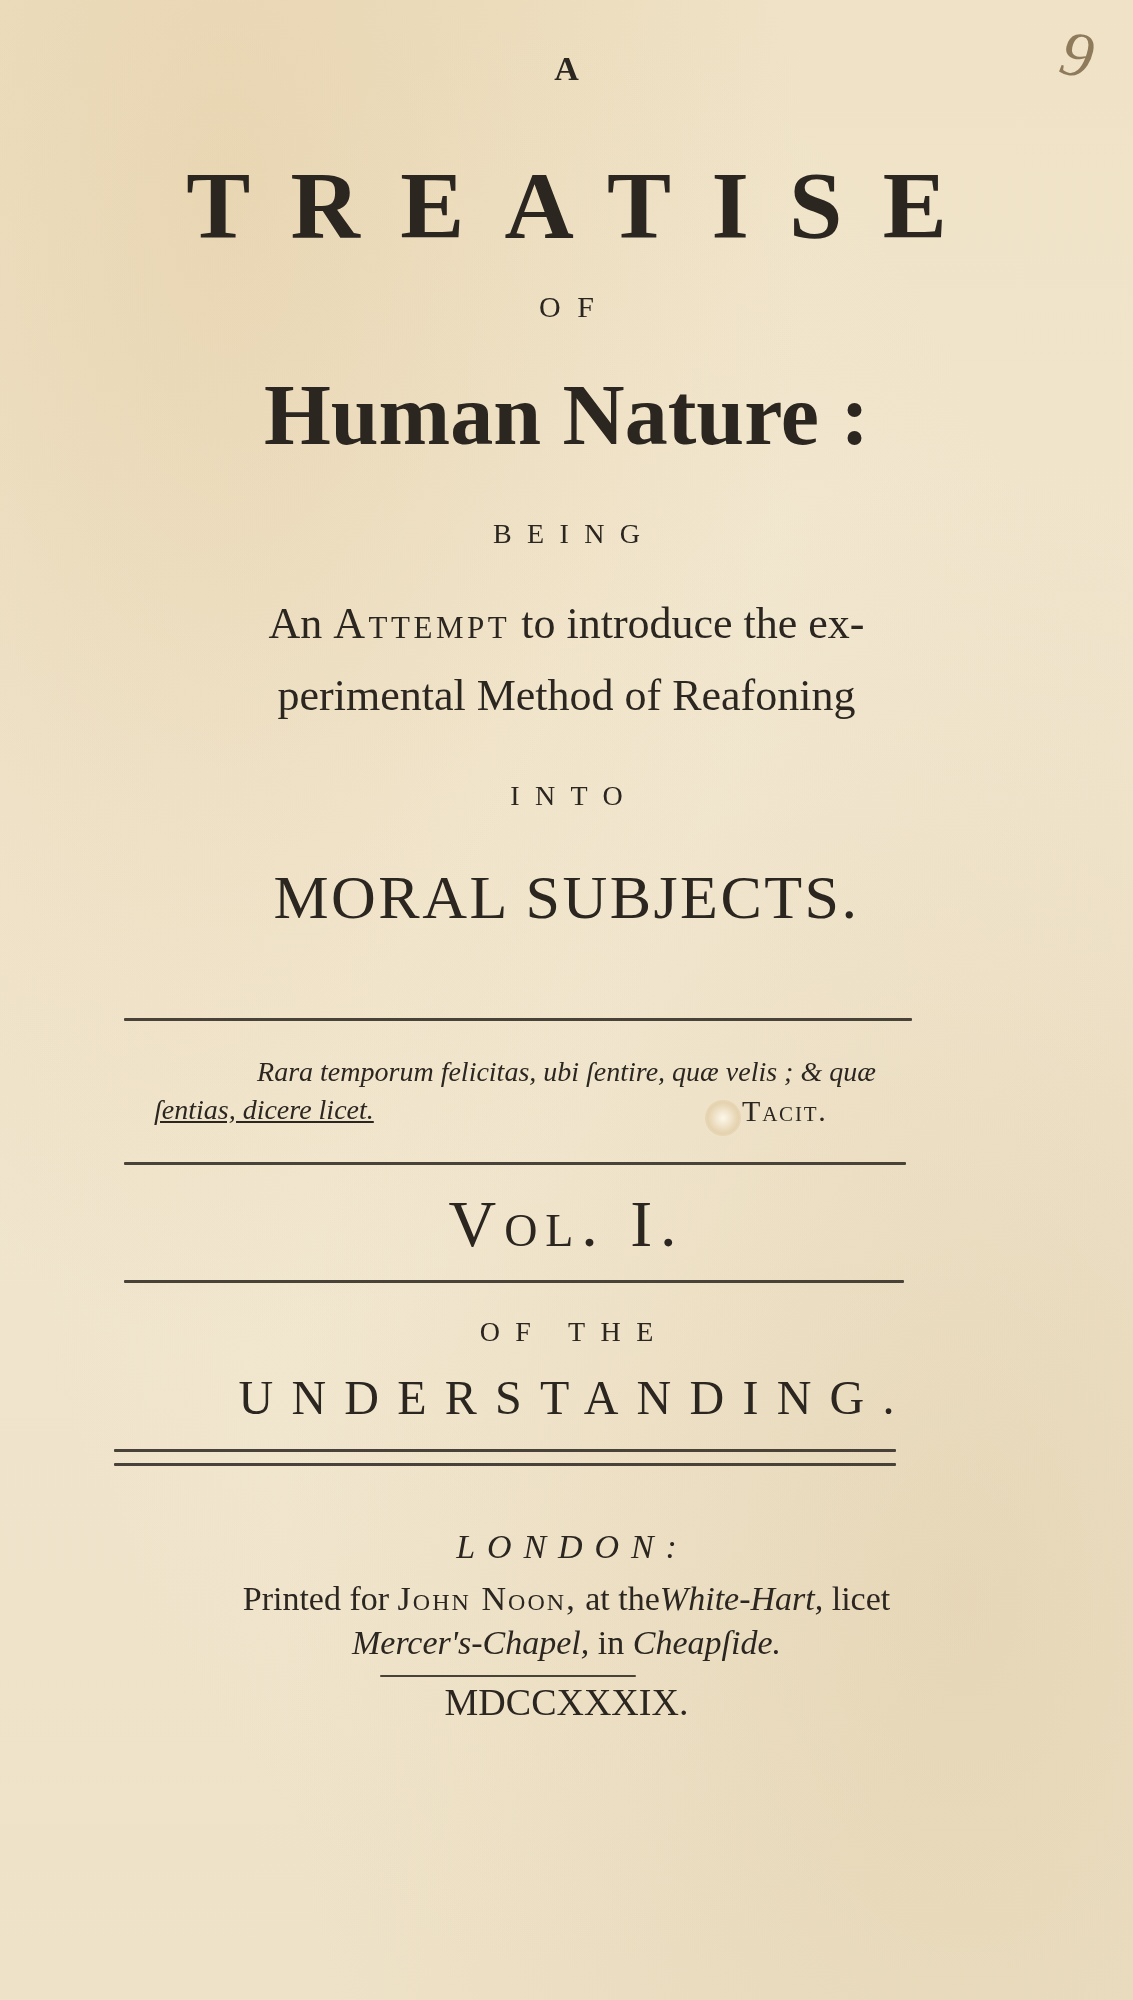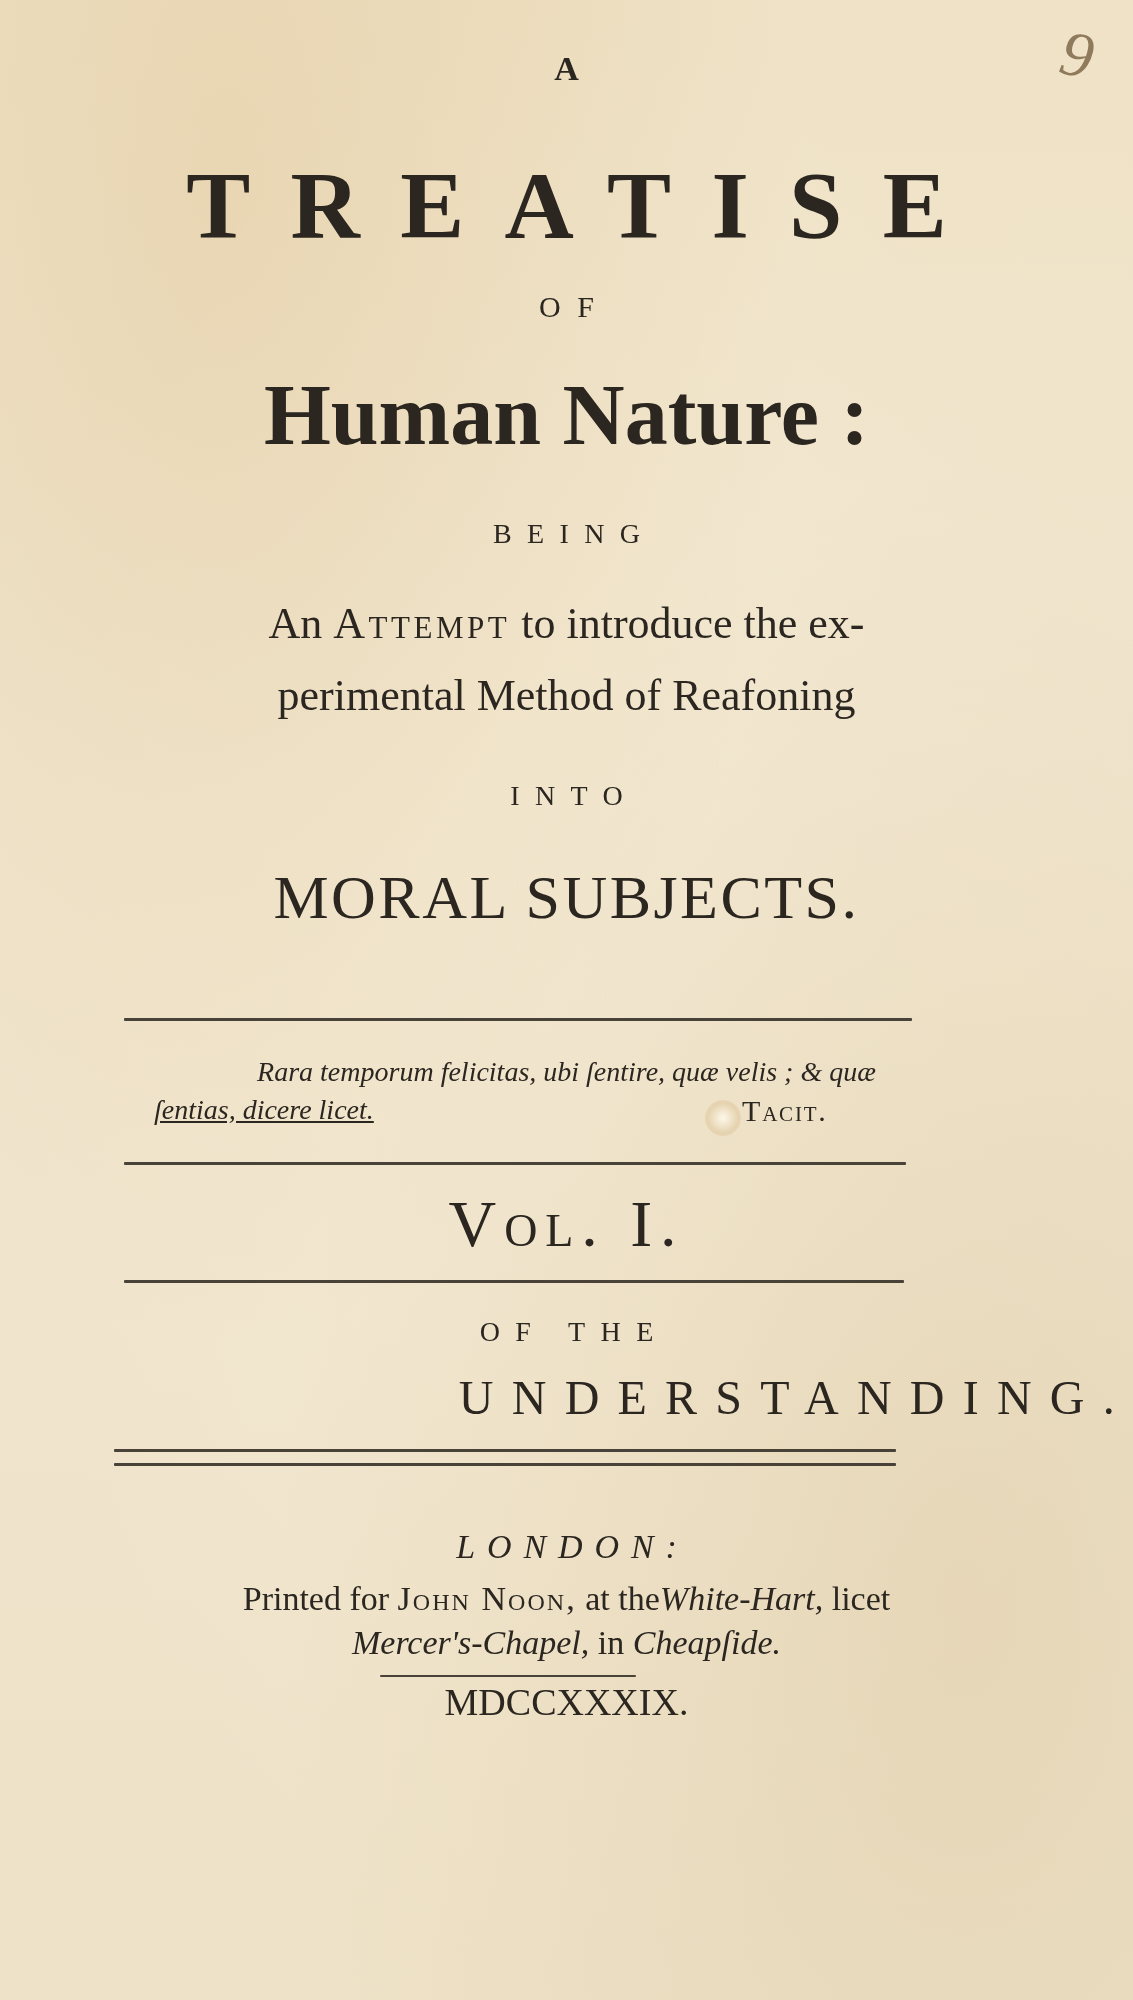--- a/index.html
+++ b/index.html
@@ -101,21 +101,21 @@
   </div>
 
   <div class="rule" style="left:124px; top:1162px; width:782px;"></div>
 
   <div class="line sc" style="top:1186px; font-size:66px; letter-spacing:0.12em;">Vol. I.</div>
 
   <div class="rule" style="left:124px; top:1280px; width:780px;"></div>
 
   <div class="line spaced" style="top:1316px; font-size:28px; text-indent:0.55em;">OF THE</div>
 
-  <div class="line" style="top:1370px; font-size:48px; letter-spacing:0.38em; text-indent:0.38em;text-align:right;">UNDERSTANDING.</div>
+  <div class="line" style="top:1370px; font-size:48px; letter-spacing:0.38em; text-indent:0.38em;">UNDERSTANDING.</div>
 
   <div class="rule" style="left:114px; top:1449px; width:782px;"></div>
   <div class="rule" style="left:114px; top:1463px; width:782px;"></div>
 
   <div class="line it" style="top:1528px; font-size:34px; letter-spacing:0.35em; text-indent:0.35em;">LONDON:</div>
 
   <div class="line" style="top:1580px; font-size:34px;">
     <span>Printed for</span>
     <span class="sc" style="letter-spacing:0.06em;">John Noon,</span>
     <span>at the</span><span class="it">White-Hart,</span>

